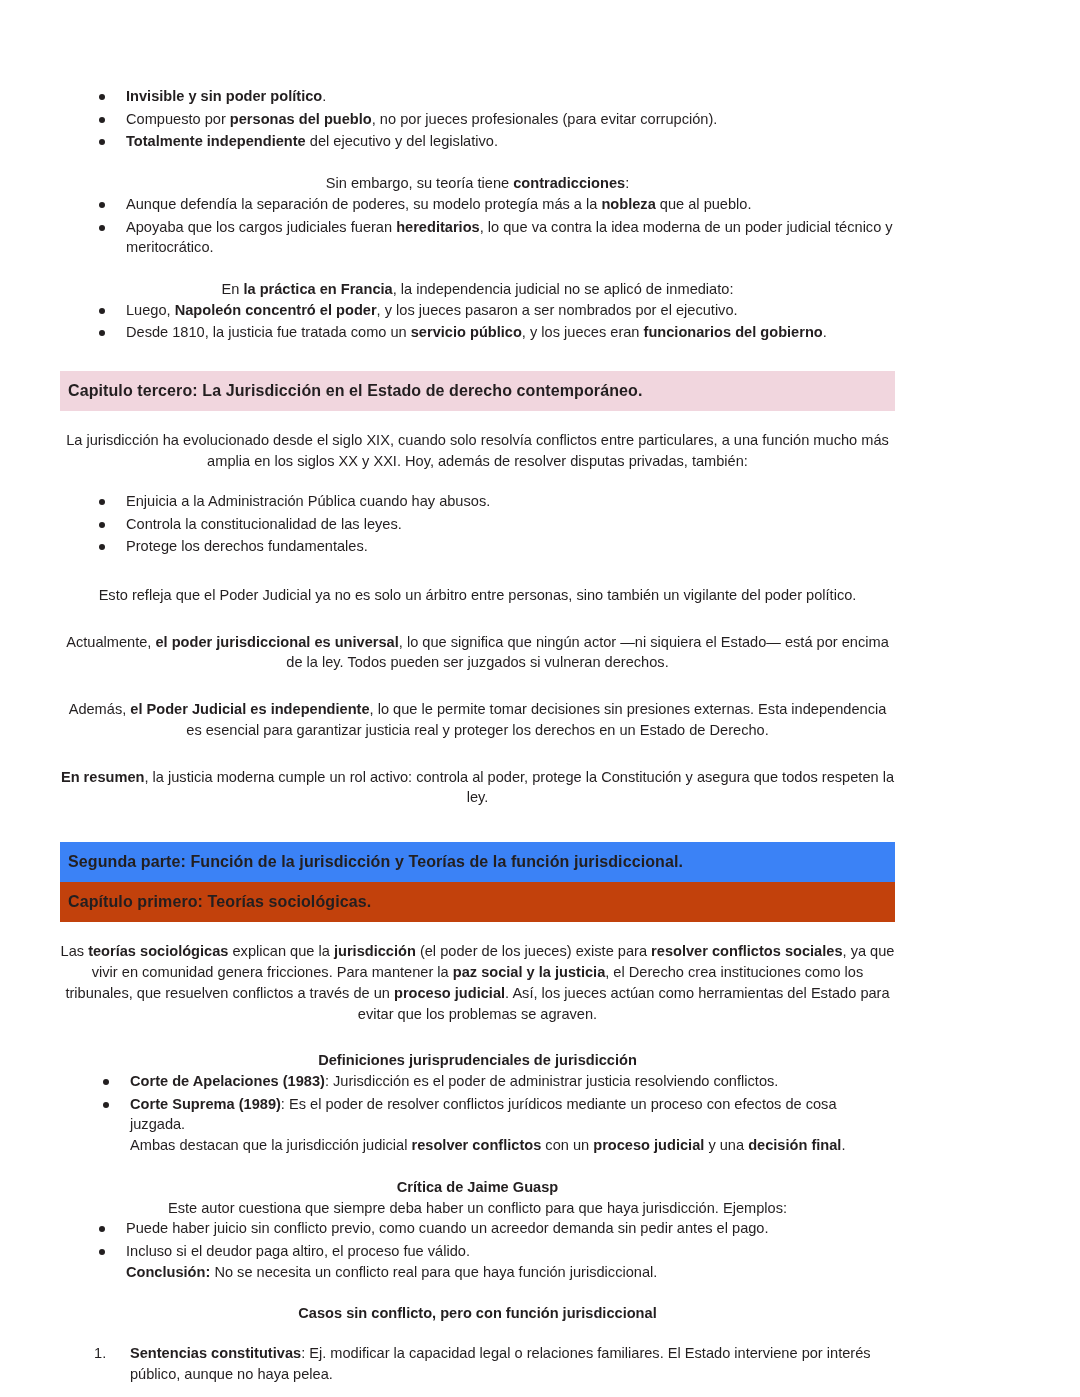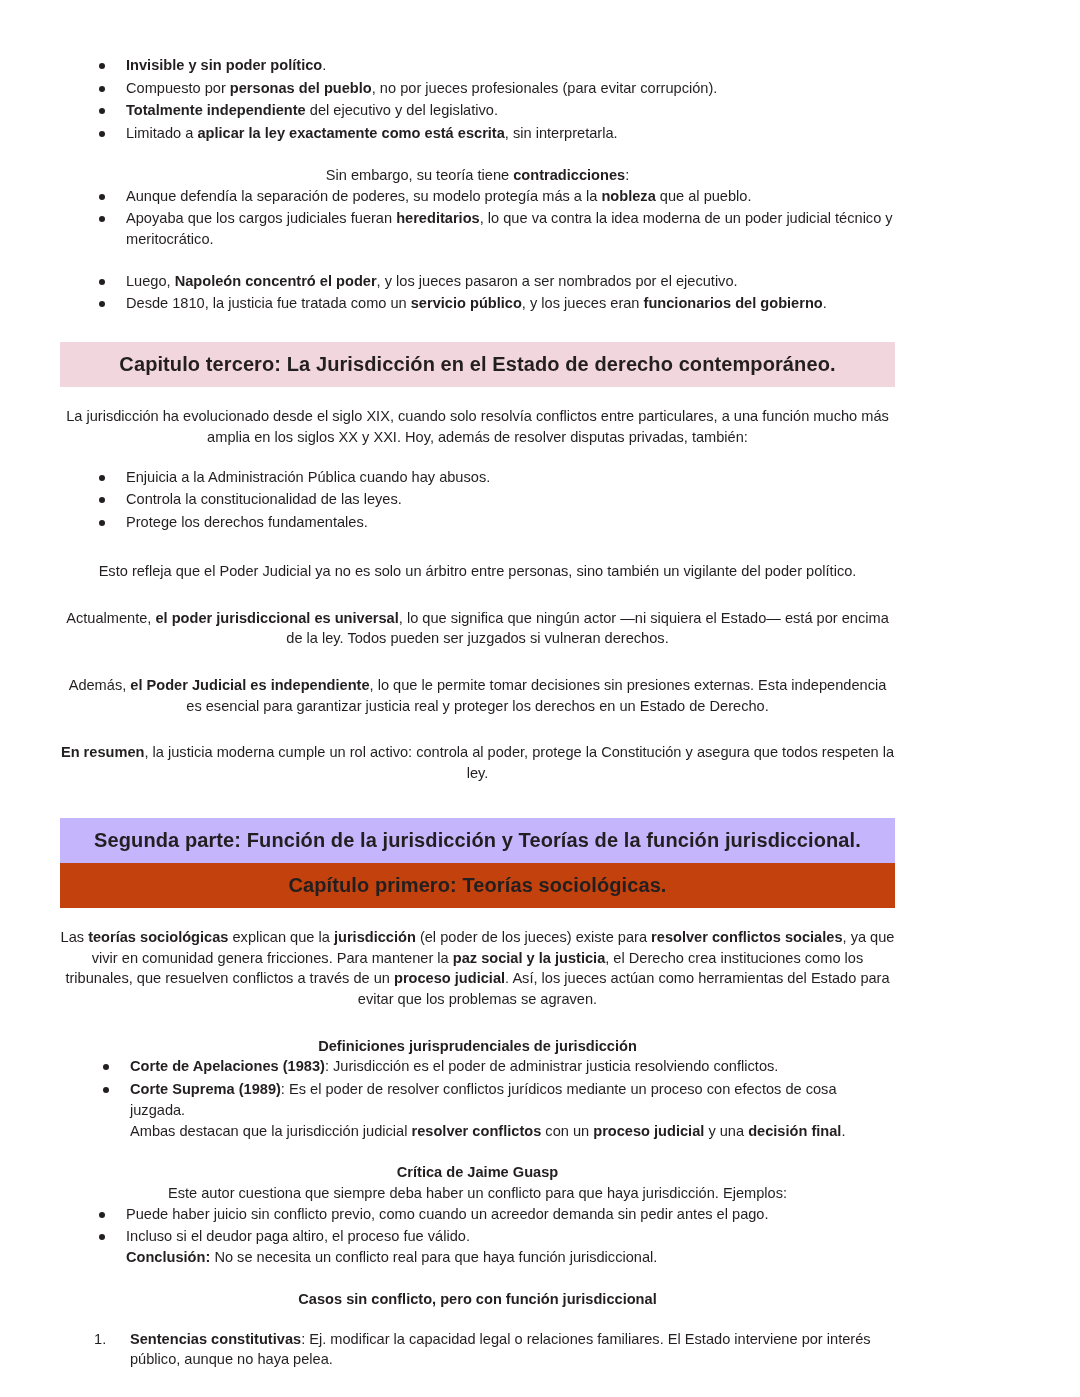--- a/index.html
+++ b/index.html
@@ -15,21 +15,21 @@
     color: #231f20;
     font-size: 14.6px;
     line-height: 1.42;
     -webkit-font-smoothing: antialiased;
   }
   .page {
     position: relative;
     width: 953px;
     height: 1397px;
     box-sizing: border-box;
-    padding: 55px 58px 0 60px;
+    padding: 86px 58px 0 60px;
   }
 
   
   p {
     margin: 0;
     padding: 0;
   }
   .para {
     margin: 0 0 0 0;
     text-align: center;
@@ -87,31 +87,30 @@
     position: absolute;
     left: 34px;
     top: 0;
     font-weight: normal;
   }
 
   
   .band {
     box-sizing: border-box;
     padding: 10px 8px 11px 8px;
-    font-size: 20px;
+    font-size: 16px;
     font-weight: bold;
     line-height: 1.2;
     letter-spacing: 0.1px;
-    text-align: center;
   }
   .band-pink {
     background: #f1d6de;
   }
   .band-green-dark {
-    background: #c4b5fd;
+    background: #3b82f6;
   }
   .band-green-light {
     background: #c2410c;
   }
   .band-stack { margin: 0; }
 
   .sub-note {
     display: block;
   }
 </style>
@@ -123,40 +122,38 @@
   <ul class="bullets">
     <li>
       <b>Invisible y sin poder político</b><span>.</span>
     </li>
     <li>
       <span>Compuesto por </span><b>personas del pueblo</b><span>, no por jueces profesionales (para evitar corrupción).</span>
     </li>
     <li>
       <b>Totalmente independiente</b><span> del ejecutivo y del legislativo.</span>
     </li>
-    <li>
-      <span>Limitado a </span><b>aplicar la ley exactamente como está escrita</b><span>, sin interpretarla.</span>
-    </li>
   </ul>
 
   <div class="gap-m"></div>
 
   <p class="para"><span>Sin embargo, su teoría tiene </span><b>contradicciones</b><span>:</span></p>
 
   <ul class="bullets">
     <li>
       <span>Aunque defendía la separación de poderes, su modelo protegía más a la </span><b>nobleza</b><span> que al pueblo.</span>
     </li>
     <li>
       <span>Apoyaba que los cargos judiciales fueran </span><b>hereditarios</b><span>, lo que va contra la idea moderna de un poder judicial técnico y meritocrático.</span>
     </li>
   </ul>
 
   <div class="gap-m"></div>
 
+  <p class="para"><span>En </span><b>la práctica en Francia</b><span>, la independencia judicial no se aplicó de inmediato:</span></p>
 
   <ul class="bullets">
     <li>
       <span>Luego, </span><b>Napoleón concentró el poder</b><span>, y los jueces pasaron a ser nombrados por el ejecutivo.</span>
     </li>
     <li>
       <span>Desde 1810, la justicia fue tratada como un </span><b>servicio público</b><span>, y los jueces eran </span><b>funcionarios del gobierno</b><span>.</span>
     </li>
   </ul>
 

